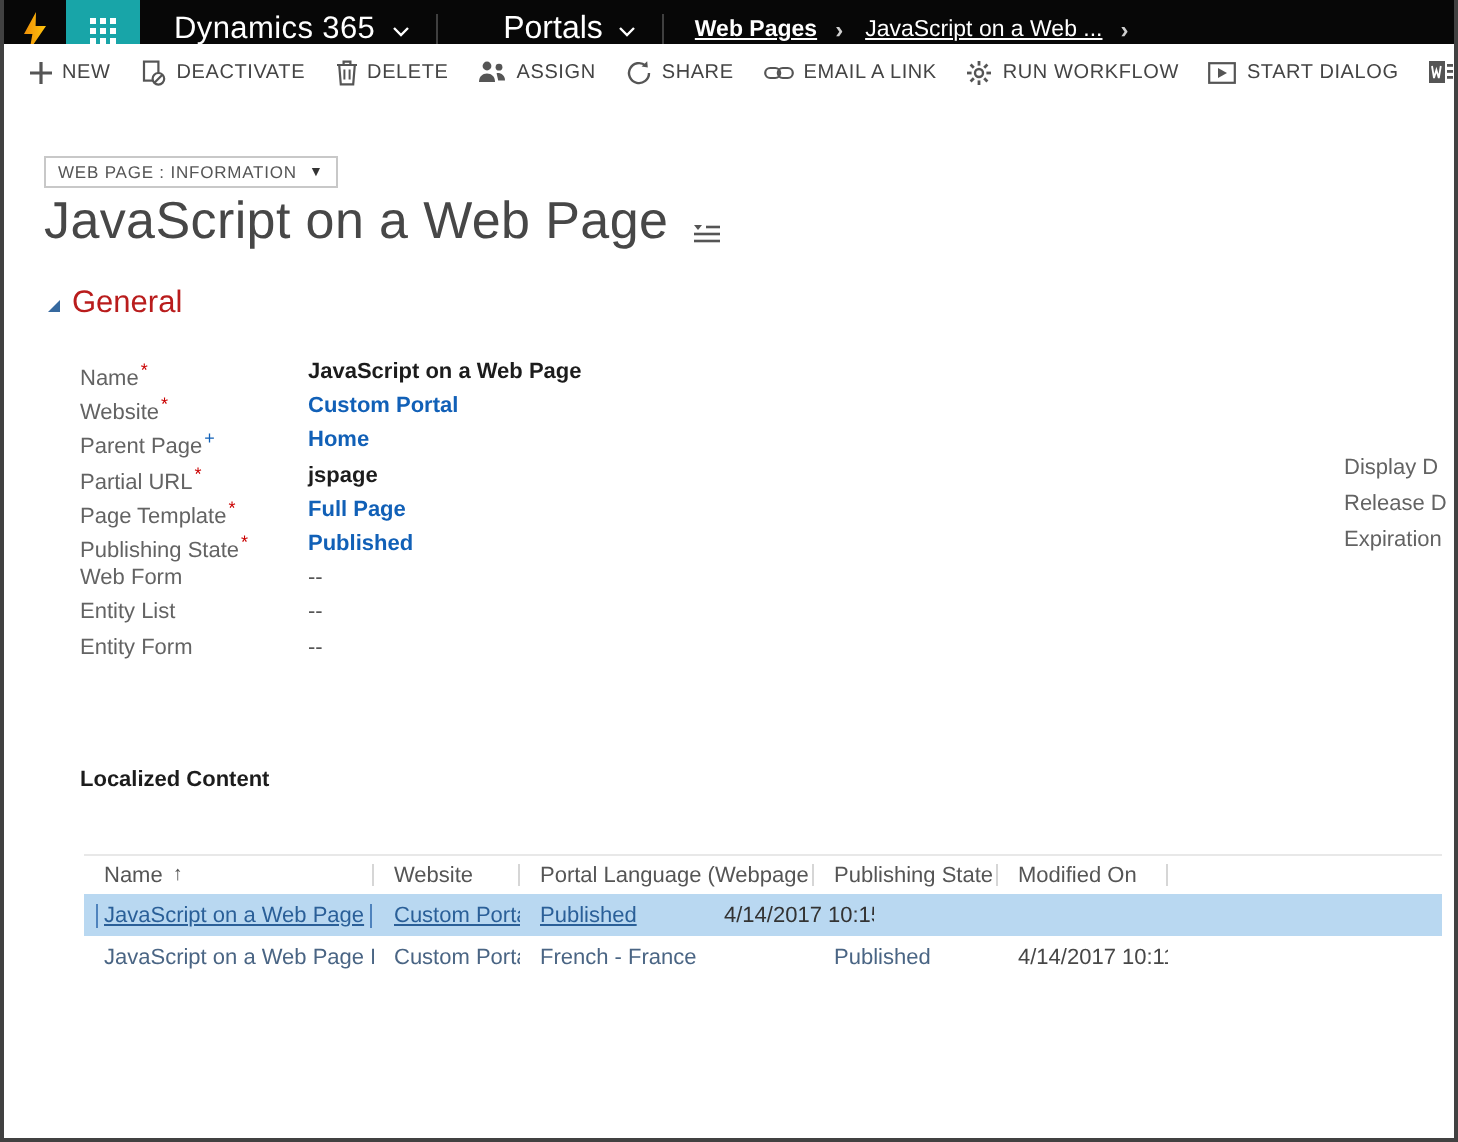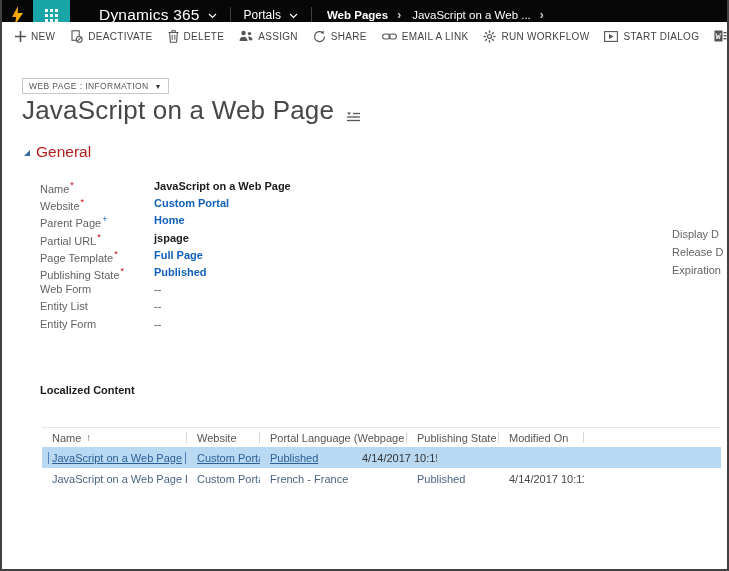--- a/index.html
+++ b/index.html
@@ -10,25 +10,25 @@
     border-left:2px solid #414141; border-right:2px solid #414141; border-bottom:2px solid #414141;
     overflow:hidden;
   }
   
   .topbar { position:absolute; left:0; top:0; right:0; height:30px; background:#070707;
     display:flex; align-items:center; color:#fff; }
   .bolt { margin:0 9px 0 9px; display:flex; align-items:center; }
   .apptile { width:37px; height:30px; background:#18a5a8; display:flex; align-items:center; justify-content:center; cursor:pointer; }
   .waffle { display:grid; grid-template-columns:repeat(3,3px); grid-template-rows:repeat(3,3px); gap:2px; }
   .waffle span { background:#fff; width:3px; height:3px; }
-  .product { font-size:15.5px; margin-left:29px; font-weight:400; letter-spacing:.2px; cursor:pointer; }
+  .product { font-size:15.5px; margin-left:17px; font-weight:400; letter-spacing:.2px; cursor:pointer; }
   .navchev { margin:2px 0 0 8px; display:flex; align-items:center; }
   .navdiv { width:1px; height:17px; background:#3f3f3f; margin:0 13px; }
-  .appname { font-size:12px; cursor:pointer; }
-  .crumb { font-size:11.5px; margin-left:2px; cursor:pointer; white-space:nowrap; }
+  .appname { font-size:16px; cursor:pointer;margin-left:20px; }
+  .crumb { font-size:11.5px; margin-left:2px; cursor:pointer; white-space:nowrap;text-decoration:underline; }
   .crumb.b { font-weight:bold; }
   .crumbsep { color:#cfcfcf; font-size:12px; margin:0 9px; font-weight:bold; }
   
   .cmdbar { position:absolute; left:0; top:22px; right:0; height:28px; background:#fff;
     display:flex; align-items:center; padding-left:13px; }
   .cmd { display:flex; align-items:center; gap:5px; margin-right:15px; cursor:pointer;
     font-size:10px; color:#444; letter-spacing:.3px; white-space:nowrap; }
   .cmd svg { display:block; }
   
   .selector { position:absolute; left:20px; top:78px; border:1px solid #c8c8c8; padding:2px 6px;

